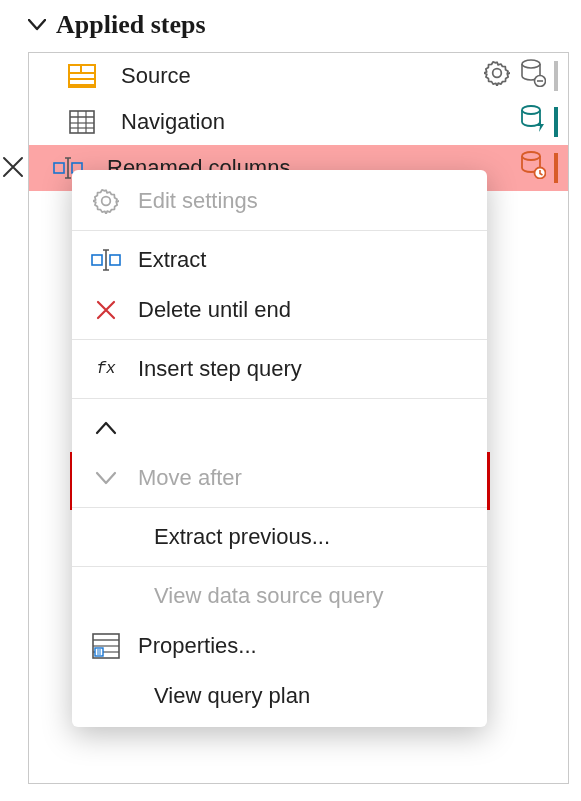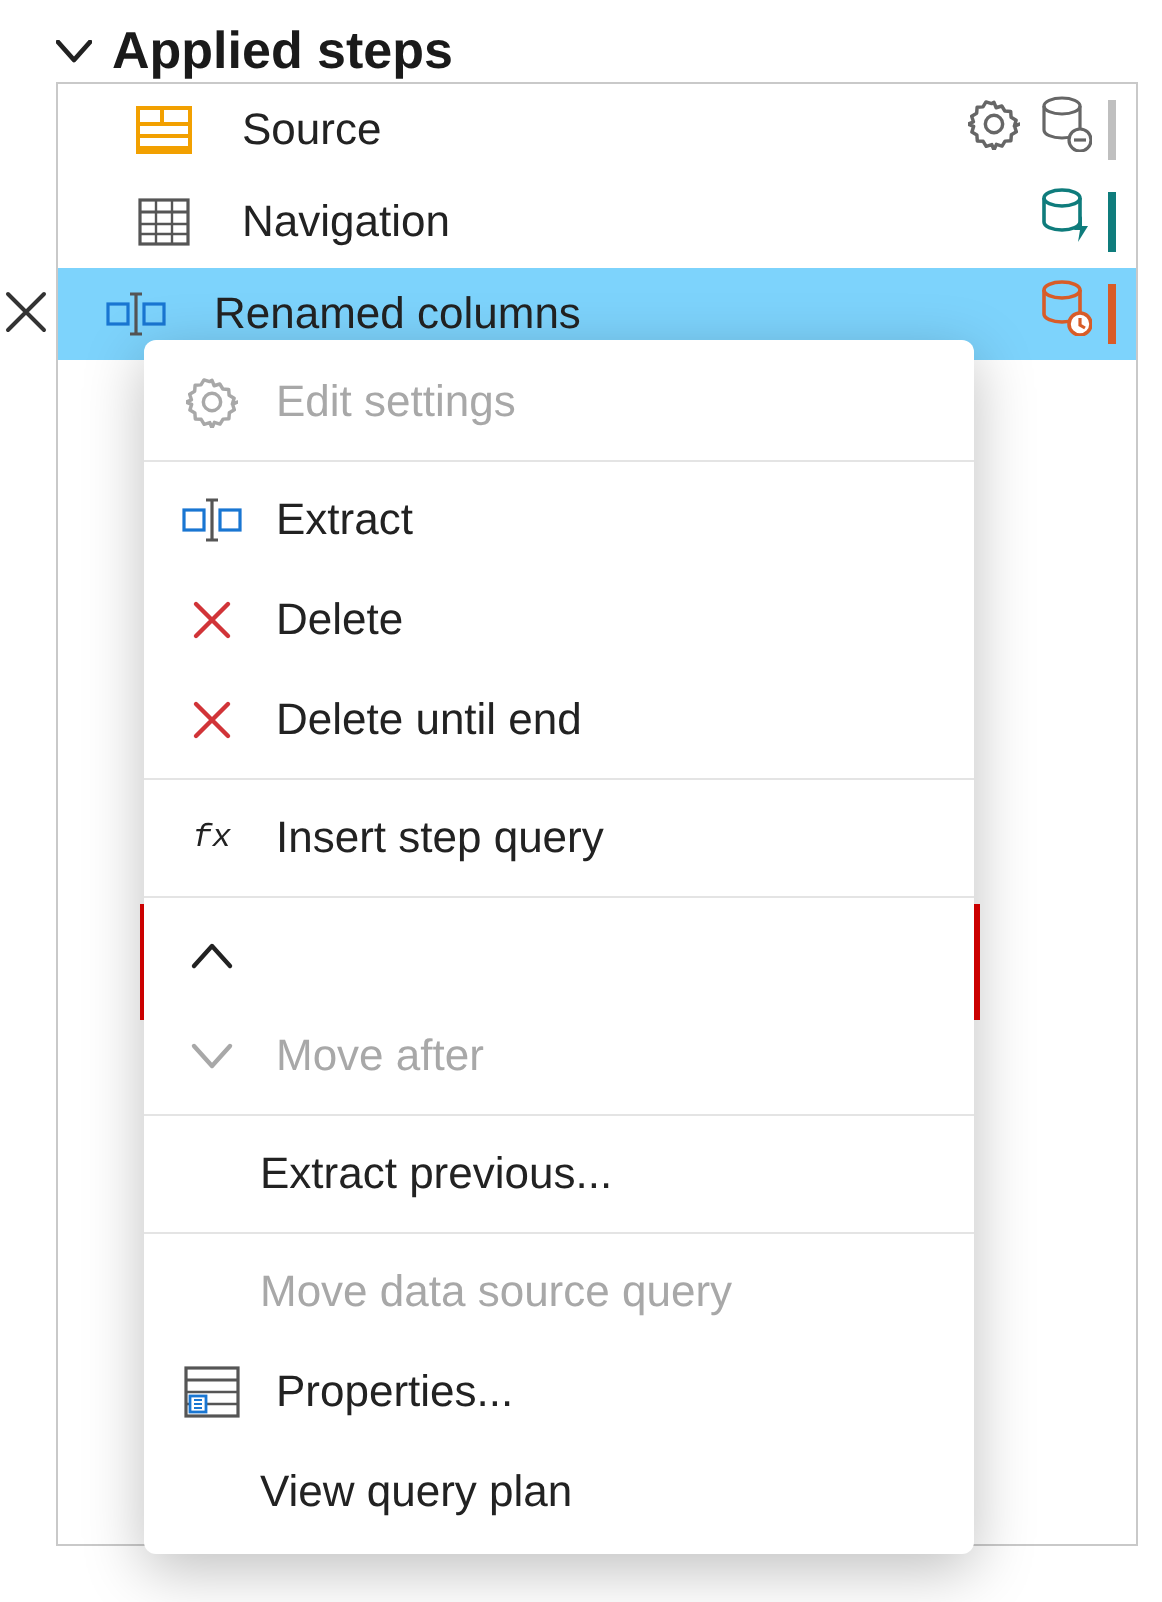--- a/index.html
+++ b/index.html
@@ -13,20 +13,22 @@
     overflow: hidden;
     color: #222;
   }
   .container {
     padding: 10px 12px 0 28px;
   }
   .section-header {
     display: flex;
     align-items: center;
     gap: 10px;
+    margin-bottom: 12px;
+    font-family: Liberation Serif, serif;
   }
   .chevron-down svg { display:block; }
   .section-title {
     font-size: 26px;
     font-weight: 600;
     color: #1a1a1a;
   }
   .steps-box {
     border: 1px solid #c9c9c9;
     border-radius: 0;
@@ -38,21 +40,21 @@
     display: flex;
     align-items: center;
     height: 46px;
     padding: 0 10px 0 38px;
     font-size: 22px;
     color: #222;
     position: relative;
     gap: 14px;
   }
   .step-row.selected {
-    background: #7dd3fc;
+    background: #fca5a5;
     padding-left: 24px;
   }
   .row-x {
     position: absolute;
     left: -30px;
     top: 8px;
   }
   .step-icon {
     width: 30px;
     height: 30px;
@@ -116,21 +118,21 @@
     height: 1px;
     background: #e4e4e4;
     margin: 4px 0;
   }
   .highlight-box {
     position: absolute;
     border: 4px solid #e60000;
     pointer-events: none;
   }
   .menu-label-indent {
-    margin-left: 40px;
+    margin-left: 64px;
   }
 </style>
 </head>
 <body>
 
 <div class="container">
   <div class="section-header">
     <span class="chevron-down">
       <svg width="18" height="12" viewBox="0 0 18 12">
           <path d="M1 1 L9 10 L17 1" stroke="#222" stroke-width="2.4" fill="none" stroke-linecap="round" stroke-linejoin="round"></path>
@@ -243,35 +245,27 @@
       <svg width="30" height="24" viewBox="0 0 30 24">
         <rect x="1" y="7" width="10" height="10" fill="none" stroke="#1976d2" stroke-width="1.6"></rect>
         <rect x="19" y="7" width="10" height="10" fill="none" stroke="#1976d2" stroke-width="1.6"></rect>
         <line x1="15" y1="2" x2="15" y2="22" stroke="#555" stroke-width="1.6"></line>
         <path d="M12 2 h6 M12 22 h6" stroke="#555" stroke-width="1.6"></path>
       </svg>
     </span>
     <span>Extract</span>
   </div>
 
+
   <div class="menu-item">
     <span class="menu-icon">
       <svg width="22" height="22" viewBox="0 0 22 22">
           <path d="M3 3 L19 19 M19 3 L3 19" stroke="#d13438" stroke-width="2.2" stroke-linecap="round"></path>
         </svg>
     </span>
-    <span>Delete</span>
-  </div>
-
-  <div class="menu-item">
-    <span class="menu-icon">
-      <svg width="22" height="22" viewBox="0 0 22 22">
-          <path d="M3 3 L19 19 M19 3 L3 19" stroke="#d13438" stroke-width="2.2" stroke-linecap="round"></path>
-        </svg>
-    </span>
     <span>Delete until end</span>
   </div>
 
   <div class="menu-divider"></div>
 
   <div class="menu-item">
     <span class="menu-icon" style="font-style:italic;font-family:Liberation Mono, monospace;font-size:16px;">fx</span>
     <span>Insert step query</span>
   </div>
 
@@ -296,21 +290,21 @@
 
   <div class="menu-divider"></div>
 
   <div class="menu-item">
     <span class="menu-label-indent">Extract previous...</span>
   </div>
 
   <div class="menu-divider"></div>
 
   <div class="menu-item disabled">
-    <span class="menu-label-indent">Move data source query</span>
+    <span class="menu-label-indent">View data source query</span>
   </div>
 
   <div class="menu-item">
     <span class="menu-icon">
       <svg width="28" height="26" viewBox="0 0 28 26">
         <rect x="1" y="1" width="26" height="24" fill="none" stroke="#555" stroke-width="1.6"></rect>
         <line x1="1" y1="7" x2="27" y2="7" stroke="#555" stroke-width="1.4"></line>
         <line x1="1" y1="13" x2="27" y2="13" stroke="#555" stroke-width="1.2"></line>
         <line x1="1" y1="19" x2="27" y2="19" stroke="#555" stroke-width="1.2"></line>
         <rect x="3" y="15" width="8" height="8" fill="#fff" stroke="#1976d2" stroke-width="1.4"></rect>

